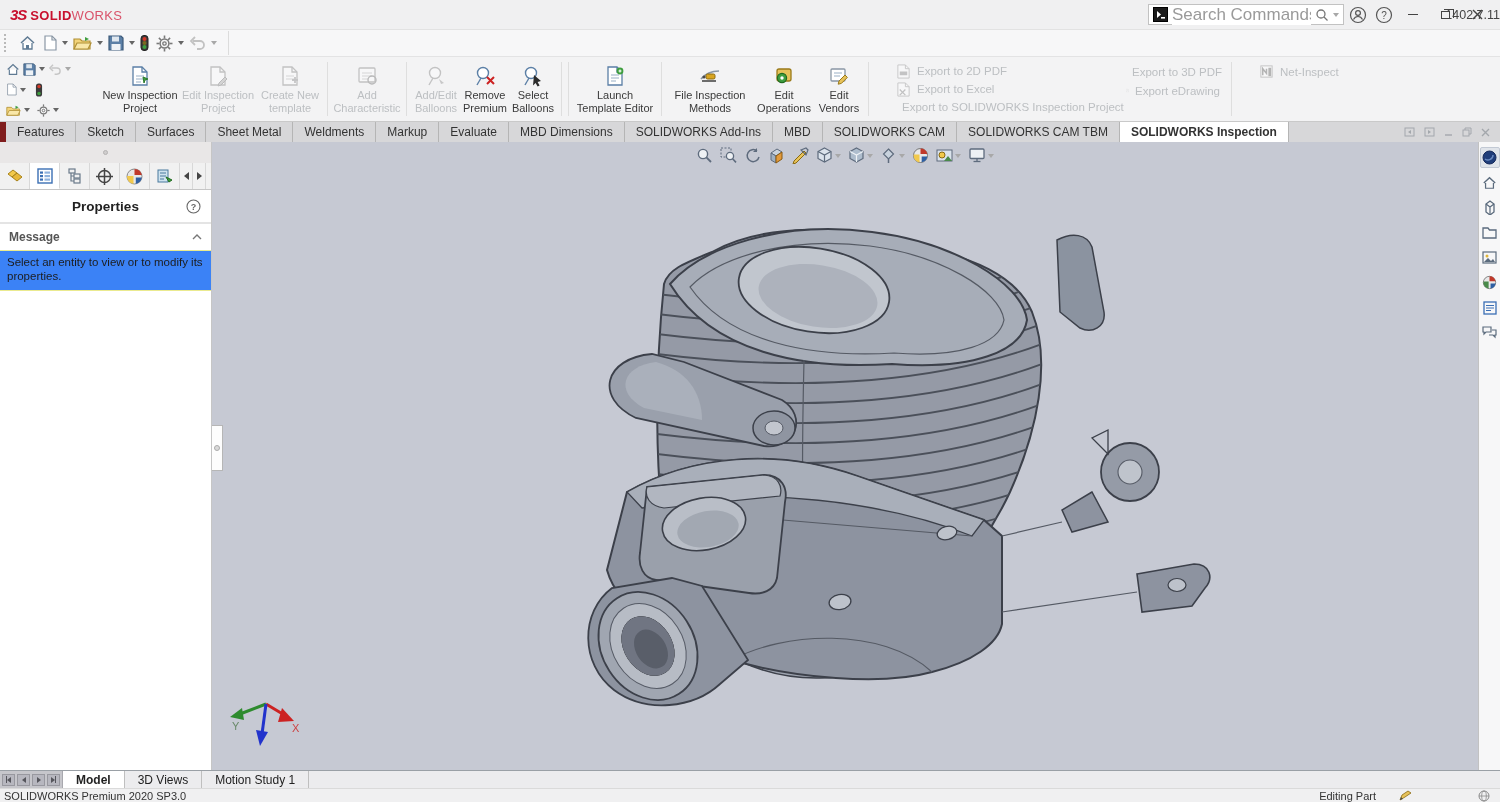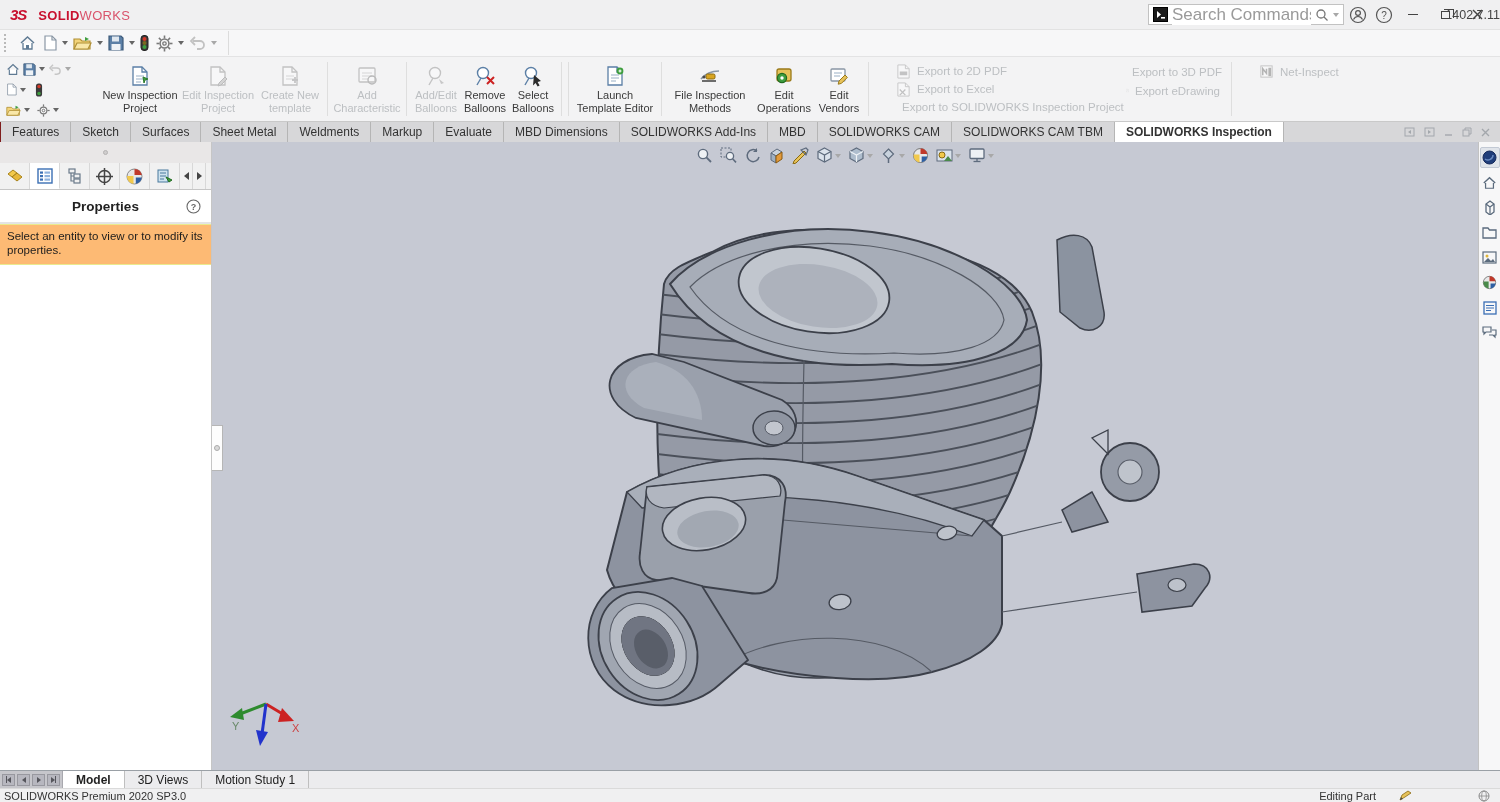--- a/index.html
+++ b/index.html
@@ -1,21 +1,21 @@
 <!DOCTYPE html>
 <html><head>
 <meta charset="utf-8">
 <style>
   * { margin:0; padding:0; box-sizing:border-box; }
   html,body { width:1500px; height:802px; font-family:"Liberation Sans",sans-serif; background:#f0f0f1; overflow:hidden; }
   svg { display:block; }
 
   
   .titlebar { height:30px; background:#f0f0f1; display:flex; align-items:center; position:relative; border-bottom:1px solid #e2e2e2; }
-  .logo { display:flex; align-items:center; gap:12px; padding:0 14px 0 10px; }
+  .logo { display:flex; align-items:center; gap:4px; padding:0 14px 0 10px; }
   .logo-mark { color:#c8102e; font-weight:bold; font-style:italic; font-size:15px; letter-spacing:-1px; }
   .brand-bold { color:#c8102e; font-weight:bold; font-size:13px; letter-spacing:.3px;}
   .brand-light { color:#d9536b; font-weight:normal; font-size:13px; letter-spacing:.3px;}
   .menus { display:flex; align-items:center; }
   .menu-item { font-size:12.5px; color:#222; padding:0 11px; height:30px; display:flex; align-items:center; cursor:default; }
   .pin { margin-left:4px; }
   .tb-title { position:absolute; left:0; right:0; text-align:right; font-size:12.5px; color:#444; pointer-events:none; }
   .tb-right { margin-left:auto; display:flex; align-items:center; gap:2px; padding-right:8px; z-index:2; }
   .searchbox { width:196px; height:21px; background:#fff; border:1px solid #c2c2c2; display:flex; align-items:center; padding:0 4px; gap:4px; }
   .searchbox input { border:none; outline:none; flex:1; font-size:17px; color:#333; font-family:"Liberation Sans",sans-serif; min-width:10px;}
@@ -44,42 +44,42 @@
   .rbtn .ricon { height:26px; display:flex; align-items:center; justify-content:center; }
   .rbtn.dis { color:#bcbfc2; }
   .rbtn.dis svg { opacity:.4; filter:grayscale(1); }
   .exp-col { display:flex; flex-direction:column; justify-content:flex-start; padding:4px 6px; gap:2px;}
   .exp-row { display:flex; align-items:center; gap:6px; font-size:11.5px; color:#bcbfc2; height:17px; white-space:nowrap;margin-left:16px;}
   .exp-row svg { opacity:.4; filter:grayscale(1); }
 
   
   .tabrow { height:20px; background:#d7d7d9; display:flex; align-items:stretch; position:relative; }
   .ctab { font-size:12px; color:#333; padding:0 11px; border-right:1px solid #b5b5b5; display:flex; align-items:center; white-space:nowrap; cursor:default;}
-  .ctab:first-child { border-left:1px solid #7f1d1d; }
+  .ctab:first-child { border-left:6px solid #7f1d1d; }
   .ctab.active { background:#fff; font-weight:bold; }
   .docwin-ctrls { margin-left:auto; display:flex; align-items:center; gap:9px; padding-right:10px; }
   .dw-icon { opacity:.55; }
 
   
   .main { height:628px; display:flex; position:relative; }
 
   .lpanel { width:212px; background:#fff; border-right:1px solid #c6c6c6; display:flex; flex-direction:column; }
   .lpanel-top { height:21px; background:#e9e7e7; display:flex; align-items:center; justify-content:center; }
   .lpanel-top .dot { width:5px; height:5px; border-radius:50%; background:#cfcdcd; border:1px solid #b5b3b3;}
   .ptabs { height:27px; display:flex; align-items:stretch; background:#f1f1f1; border-bottom:1px solid #c6c6c6; }
   .ptab { width:30px; border-right:1px solid #d8d8d8; display:flex; align-items:center; justify-content:center; background:#f1f1f1; }
   .ptab.active { background:#fff; border-bottom:1px solid #fff; }
   .ptab-arrow { width:13px; display:flex; align-items:center; justify-content:center; border-right:1px solid #d8d8d8;}
   .tri-left { width:0;height:0;border-top:4px solid transparent;border-bottom:4px solid transparent;border-right:5px solid #444;}
   .tri-right { width:0;height:0;border-top:4px solid transparent;border-bottom:4px solid transparent;border-left:5px solid #444;}
   .pbody { flex:1; background:#fff; }
   .ptitle { height:34px; display:flex; align-items:center; justify-content:center; position:relative; font-size:13.5px; font-weight:bold; color:#222; border-bottom:2px solid #e4e4e4;}
   .ptitle .help { position:absolute; right:10px; top:9px; }
   .msghdr { height:26px; display:flex; align-items:center; justify-content:space-between; padding:0 9px; font-size:12px; font-weight:bold; color:#555; }
-  .msgbox { background:#fdba74; border-top:1px solid #eaea8f; border-bottom:1px solid #eaea8f; padding:4px 7px 7px; font-size:11.5px; color:#1d1d1d; line-height:14px; }
+  .msgbox { background:#3b82f6; border-top:1px solid #eaea8f; border-bottom:1px solid #eaea8f; padding:4px 7px 7px; font-size:11.5px; color:#1d1d1d; line-height:14px; }
 
   .viewport { flex:1; background:#c6c9d3; position:relative; overflow:hidden; }
   .hud { position:absolute; top:4px; left:50%; transform:translateX(-50%); display:flex; align-items:center; gap:3px; }
   .hbtn { height:19px; display:flex; align-items:center; gap:2px; padding:0 2px; }
   .collapse-handle { position:absolute; left:0; top:283px; width:11px; height:46px; background:#fdfdfd; border:1px solid #b6b6b6; border-left:none; display:flex; align-items:center; justify-content:center; }
   .collapse-handle .knob { width:6px; height:6px; border-radius:50%; background:#d9d9d9; border:1px solid #ababab; }
   .triad { position:absolute; left:14px; top:548px; }
 
   .taskpane { width:22px; background:#f7f7f8; border-left:1px solid #c2c2c2; display:flex; flex-direction:column; align-items:center; padding-top:5px; gap:4px; }
   .tp-btn { width:20px; height:21px; display:flex; align-items:center; justify-content:center; border-radius:2px; }
@@ -350,21 +350,21 @@
       <div>Add/Edit Balloons</div>
     </div>
     <div class="rbtn" style="width:50px">
       <div class="ricon">
           <svg width="22" height="22" viewBox="0 0 22 22">
             <circle cx="9" cy="8" r="5.5" fill="#fff" stroke="#5b7fa6" stroke-width="1.4"></circle>
             <line x1="7" y1="13" x2="3" y2="20" stroke="#5b7fa6" stroke-width="1.4"></line>
             <path d="M13 12l7 7M20 12l-7 7" stroke="#cc2222" stroke-width="2"></path>
           </svg>
         </div>
-      <div>Remove Balloons</div>
+      <div>Remove Premium</div>
     </div>
     <div class="rbtn" style="width:46px">
       <div class="ricon">
           <svg width="22" height="22" viewBox="0 0 22 22">
             <circle cx="9" cy="8" r="5.5" fill="#fff" stroke="#5b7fa6" stroke-width="1.4"></circle>
             <line x1="7" y1="13" x2="3" y2="20" stroke="#5b7fa6" stroke-width="1.4"></line>
             <path d="M12 10l7 6-3.4 1 2 3.4-2 1.1-2-3.4-2.6 2.3z" fill="#2b2b2b"></path>
           </svg>
         </div>
       <div>Select Balloons</div>
@@ -603,20 +603,28 @@
     <div class="pbody">
       <div class="ptitle">
         <span>Properties</span>
         <span class="help">
             <svg width="15" height="15" viewBox="0 0 15 15">
               <circle cx="7.5" cy="7.5" r="6.5" fill="none" stroke="#666" stroke-width="1.1"></circle>
               <text x="7.5" y="10.8" text-anchor="middle" font-size="9" fill="#666" font-family="Liberation Sans, sans-serif">?</text>
             </svg>
           </span>
       </div>
+      <div class="msghdr">
+        <span>Message</span>
+        <span>
+            <svg width="10" height="6" viewBox="0 0 10 6">
+              <path d="M1 5l4-4 4 4" fill="none" stroke="#777" stroke-width="1.4"></path>
+            </svg>
+          </span>
+      </div>
       <div class="msgbox">Select an entity to view or to modify its properties.</div>
     </div>
   </div>
 
   <div class="viewport">
 
     <div class="hud">
       <div class="hbtn">
           <svg width="17" height="17" viewBox="0 0 17 17">
             <circle cx="7" cy="7" r="4.6" fill="#eef1f4" stroke="#5e6b7d" stroke-width="1.4"></circle>

